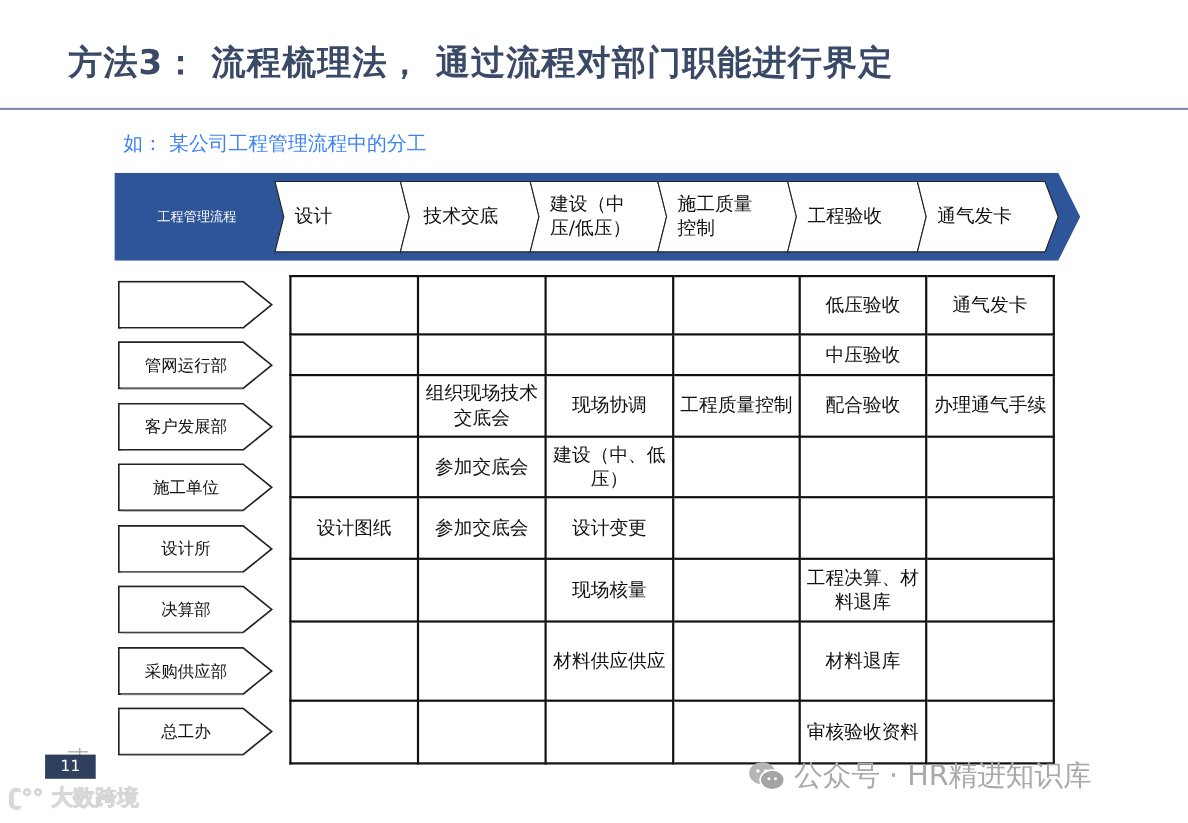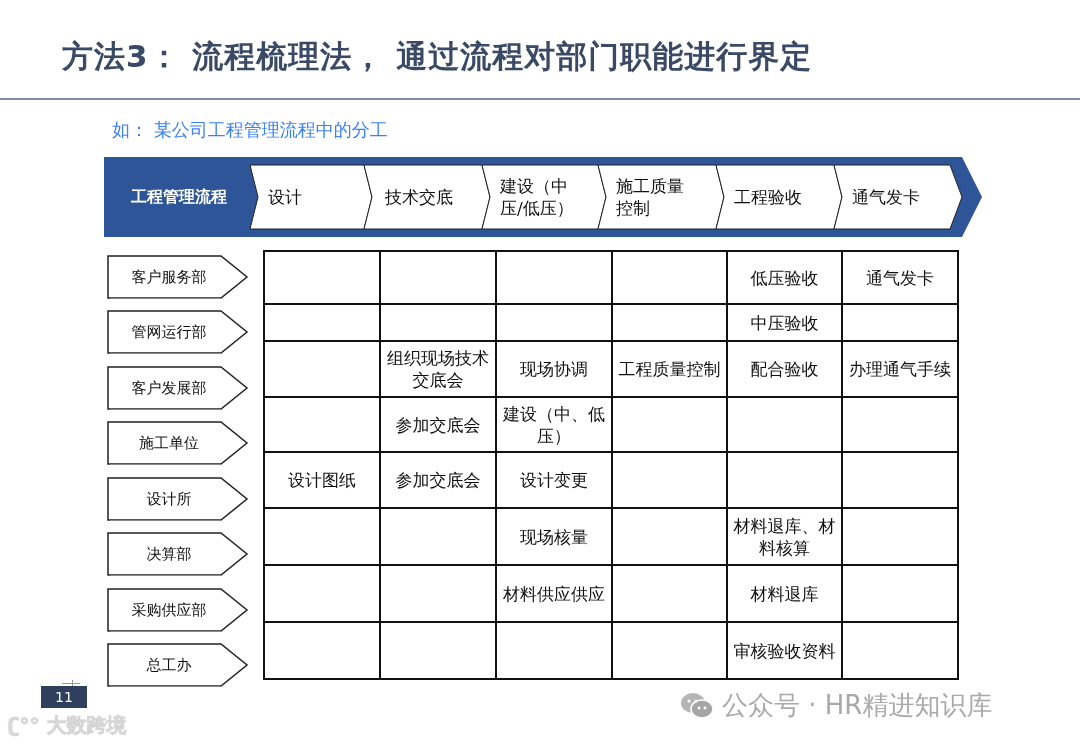--- a/index.html
+++ b/index.html
@@ -18,21 +18,21 @@
   .title-rule { position:absolute; left:0; top:98px; width:1080px; height:2px; background:#7f8ea6; }
   .subtitle {
     position:absolute; left:112px; top:118px; font-size:18px; color:#3b82f6; white-space:nowrap;
   }
   
   .banner { position:absolute; left:104px; top:157px; width:880px; height:80px; }
   .banner svg { position:absolute; left:0; top:0; }
   .banner-label {
     position:absolute; left:0; top:0; width:150px; height:80px;
     display:flex; align-items:center; justify-content:center;
-    color:#fff; font-size:16px;font-weight:bold;
+    color:#fff; font-size:12px;
   }
   .stage {
     position:absolute; top:8px; height:64px;
     display:flex; align-items:center;
     font-size:17px; line-height:22px; color:#111;
   }
   
   .dept {
     position:absolute; left:107px; width:142px; height:44px;
   }
@@ -125,21 +125,20 @@
         <div></div>
       </div>
   </div>
 </div>
 
 <div class="dept" style="top:255px;">
   <svg width="142" height="44">
       <polygon points="1,1 114,1 140,22 114,43 1,43" fill="#fff" stroke="#222" stroke-width="1.5"></polygon>
       <line x1="3" y1="44" x2="114" y2="44" stroke="#999" stroke-width="1.5"></line>
     </svg>
-  <div class="dept-label">客户服务部</div>
 </div>
 <div class="dept" style="top:310px;">
   <svg width="142" height="44">
       <polygon points="1,1 114,1 140,22 114,43 1,43" fill="#fff" stroke="#222" stroke-width="1.5"></polygon>
       <line x1="3" y1="44" x2="114" y2="44" stroke="#999" stroke-width="1.5"></line>
     </svg>
   <div class="dept-label">管网运行部</div>
 </div>
 <div class="dept" style="top:366px;">
   <svg width="142" height="44">
@@ -232,24 +231,24 @@
         <td>设计变更</td>
         <td></td>
         <td></td>
         <td></td>
   </tr>
   <tr style="height:57px">
     <td></td>
         <td></td>
         <td>现场核量</td>
         <td></td>
-        <td>材料退库、材料核算</td>
-        <td></td>
-  </tr>
-  <tr style="height:57px">
+        <td>工程决算、材料退库</td>
+        <td></td>
+  </tr>
+  <tr style="height:72px">
     <td></td>
         <td></td>
         <td>材料供应供应</td>
         <td></td>
         <td>材料退库</td>
         <td></td>
   </tr>
   <tr style="height:57px">
     <td></td>
         <td></td>

